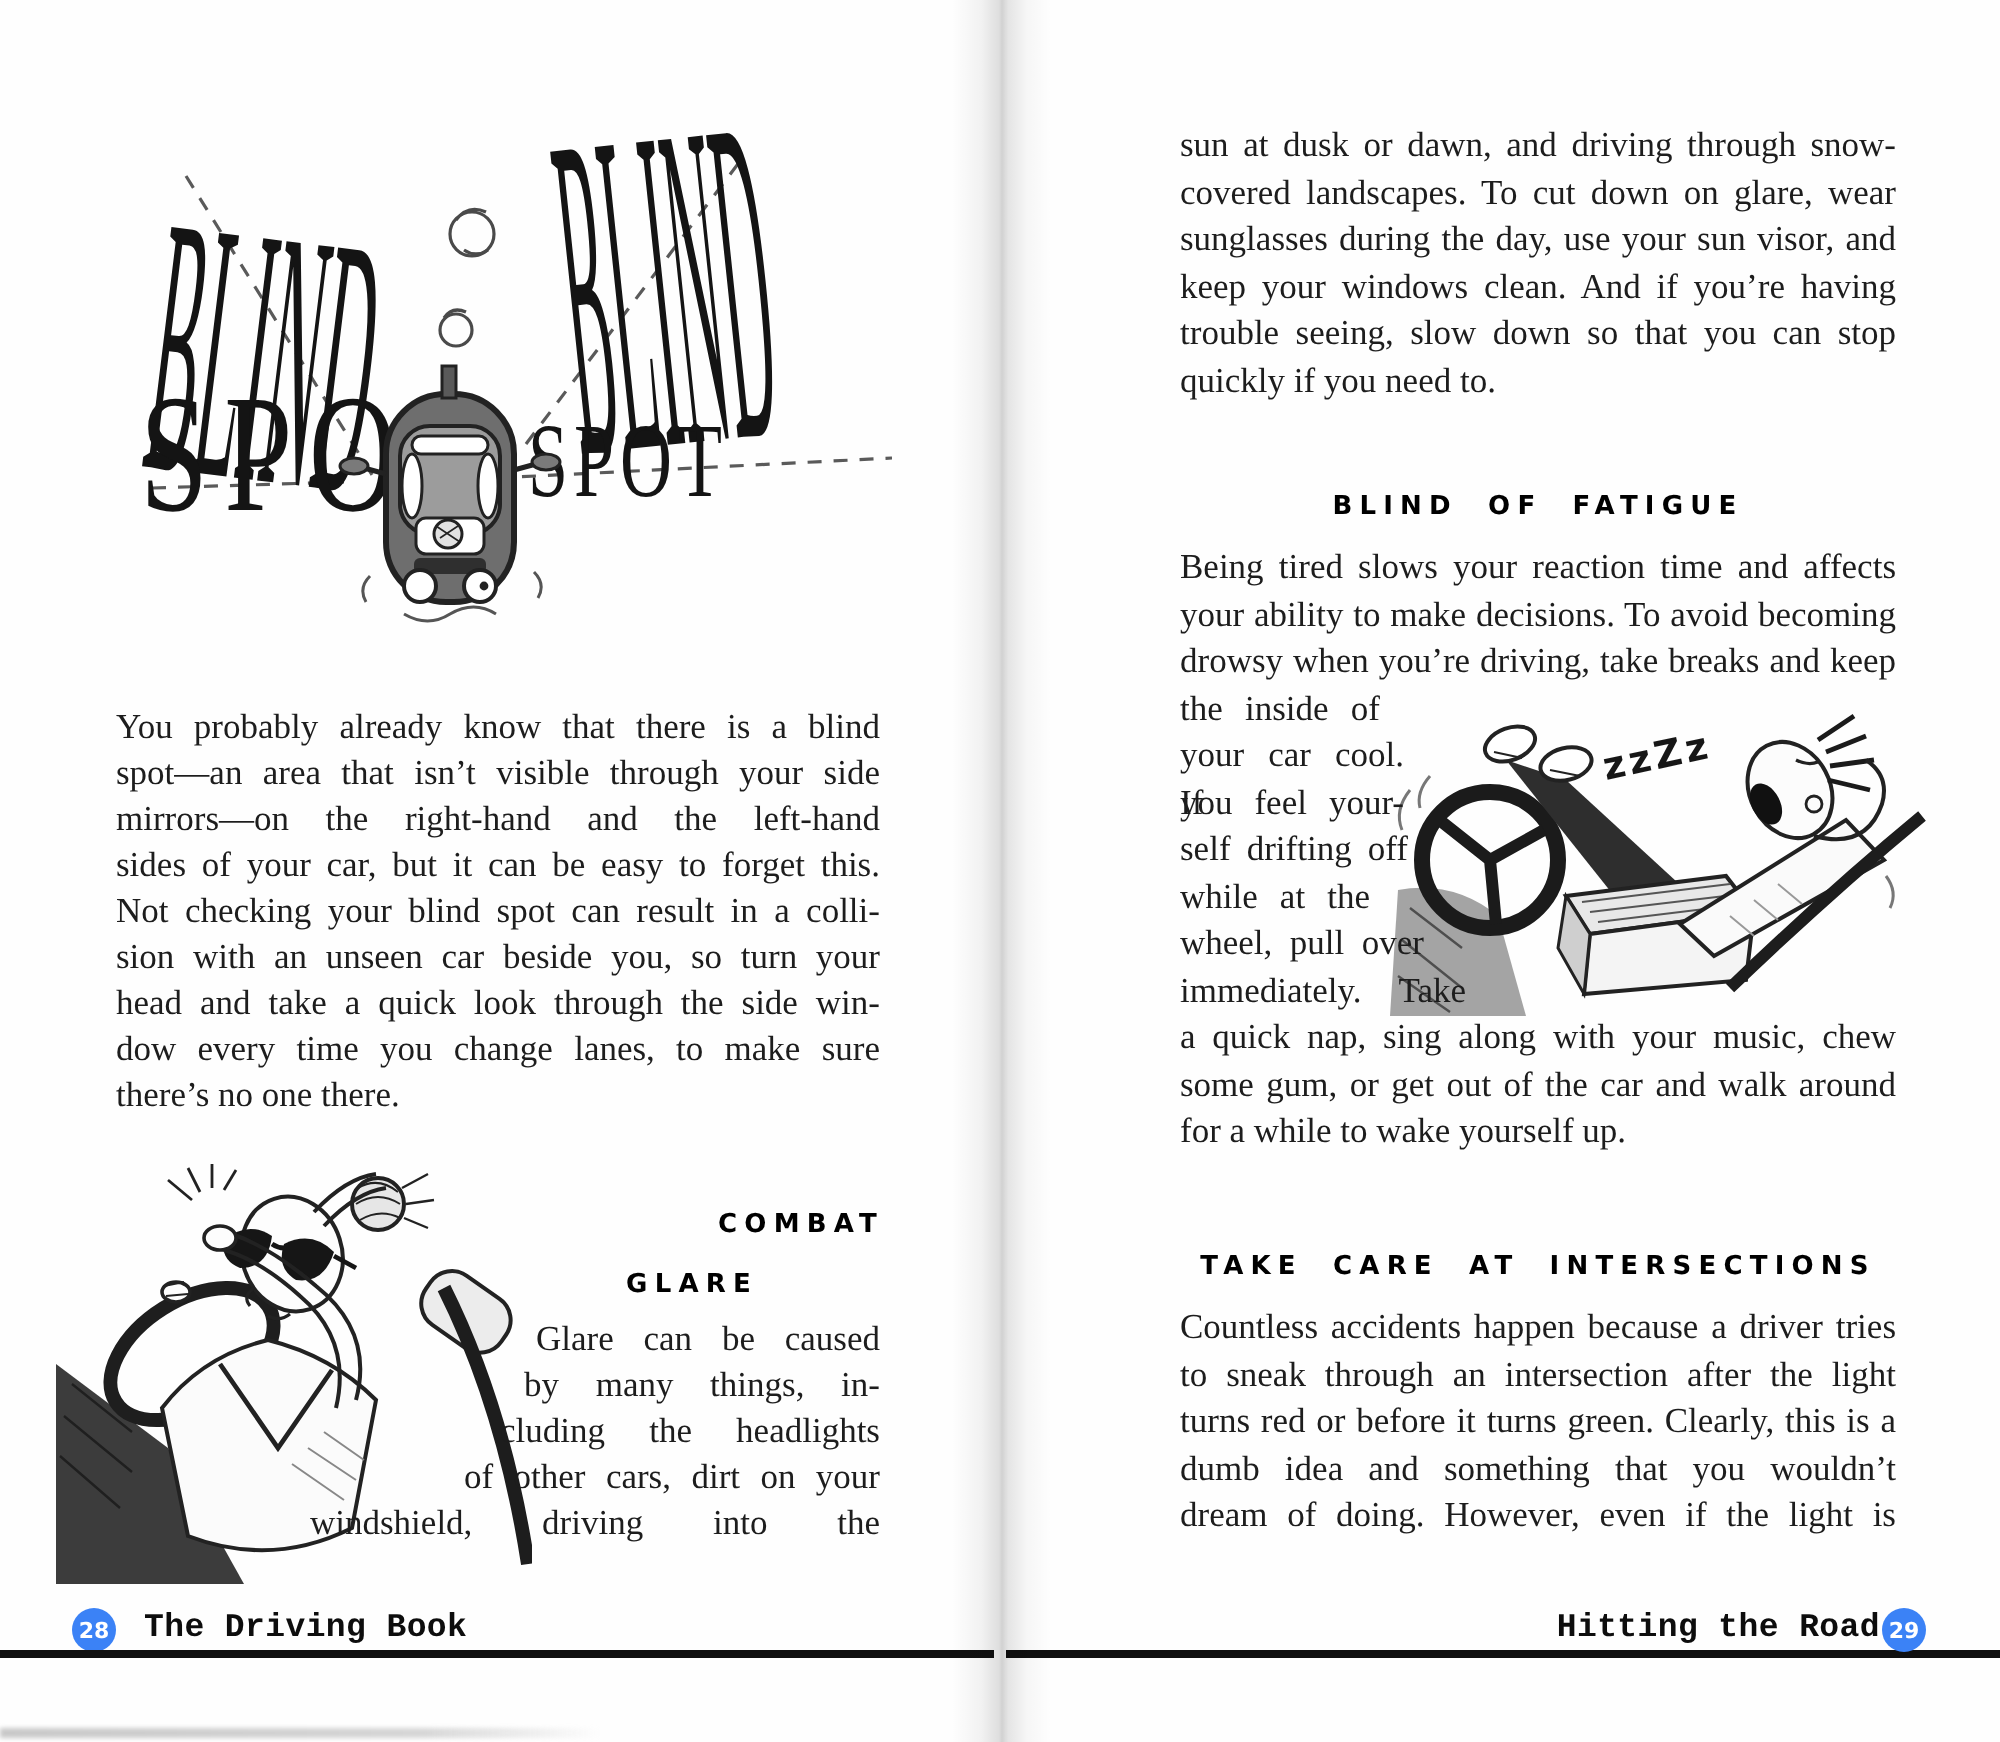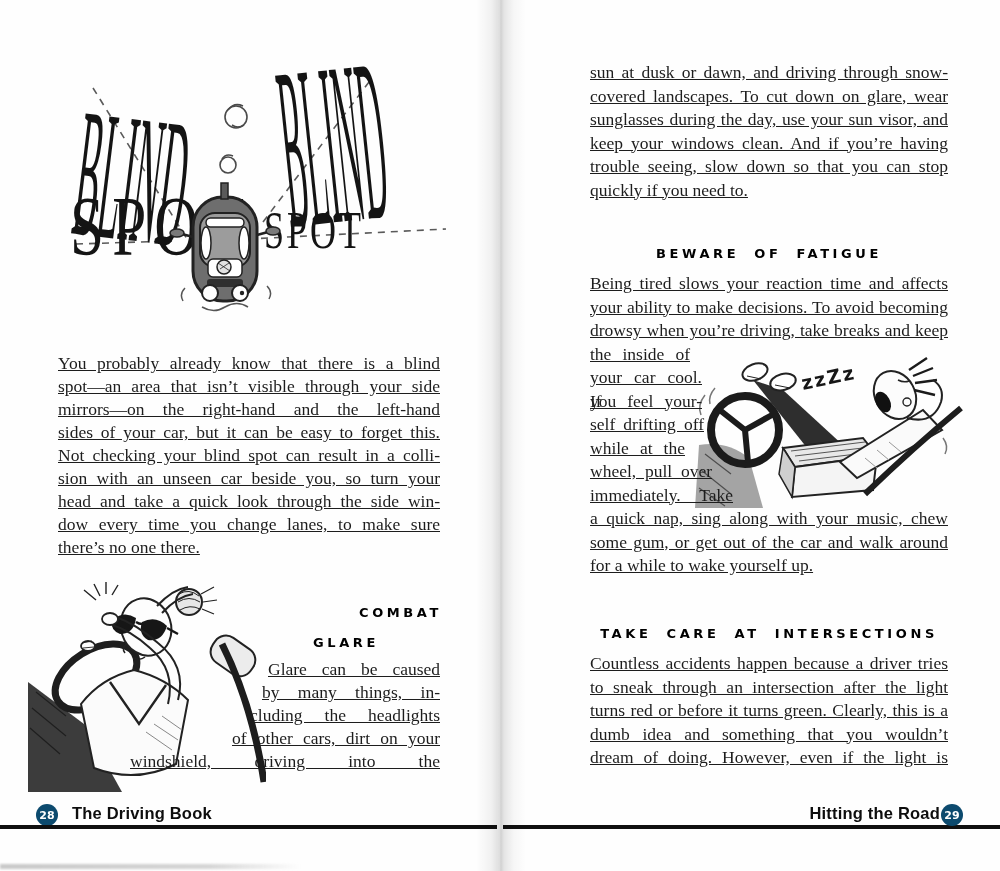--- a/index.html
+++ b/index.html
@@ -24,49 +24,49 @@
     filter:blur(1px);
   }
   .abs{position:absolute;}
   .heading{
     font-family:"DejaVu Sans", sans-serif;font-weight:bold;color:#000;
     font-size:13px;letter-spacing:3.6px;word-spacing:7px;
     text-align:center;line-height:16px;white-space:nowrap;
   }
   .bodyline{
     font-size:17.5px;color:#1d1d1d;
-    height:23px;line-height:23px;overflow:visible;text-decoration:underline;
+    height:23px;line-height:23px;overflow:visible;
   }
   .rp .bodyline{height:23.5px;line-height:23.5px;}
   .jl{text-align:justify;text-align-last:justify;}
   .jl-last{text-align:right;text-align-last:left;}
   
   #combat-lines .bodyline:nth-child(1){margin-left:210px;}
   #combat-lines .bodyline:nth-child(2){margin-left:204px;}
   #combat-lines .bodyline:nth-child(3){margin-left:192px;}
   #combat-lines .bodyline:nth-child(4){margin-left:174px;}
-  #combat-lines .bodyline:nth-child(5){margin-left:72px;}
+  #combat-lines .bodyline:nth-child(5){margin-left:97px;}
   
   #fatigue-lines .bodyline:nth-child(4){width:100px;}
   #fatigue-lines .bodyline:nth-child(5){width:112px;}
   #fatigue-lines .bodyline:nth-child(6){width:112px;}
   #fatigue-lines .bodyline:nth-child(7){width:114px;}
   #fatigue-lines .bodyline:nth-child(8){width:95px;}
   #fatigue-lines .bodyline:nth-child(9){width:122px;}
   #fatigue-lines .bodyline:nth-child(10){width:143px;}
   .footer-rule{position:absolute;top:825px;height:4px;background:#101010;}
   .page-badge{
     position:absolute;top:804px;width:22px;height:22px;border-radius:50%;
-    background:#0c4a6e;color:#fff;
+    background:#3b82f6;color:#fff;
     font-family:"DejaVu Sans", sans-serif;font-weight:bold;font-size:11px;
     display:flex;align-items:center;justify-content:center;
   }
   .footer-title{
     position:absolute;top:804px;
-    font-family:Liberation Sans, sans-serif;font-weight:800;font-size:16.5px;
+    font-family:Liberation Mono, monospace;font-weight:800;font-size:16.5px;
     letter-spacing:0.2px;color:#0d0d0d;white-space:nowrap;
   }
   .illo{position:absolute;}
   svg text.hand{font-family:"Liberation Serif", serif;fill:#141414;}
 </style>
 </head>
 <body>
 
 <div class="page" id="page-left">
 
@@ -192,21 +192,21 @@
 
   <div class="abs" style="left:87px;top:61px;width:358px;">
     <div class="bodyline jl">sun at dusk or dawn, and driving through snow-</div>
     <div class="bodyline jl">covered landscapes. To cut down on glare, wear</div>
     <div class="bodyline jl">sunglasses during the day, use your sun visor, and</div>
     <div class="bodyline jl">keep your windows clean. And if you’re having</div>
     <div class="bodyline jl">trouble seeing, slow down so that you can stop</div>
     <div class="bodyline jl-last">quickly if you need to.</div>
   </div>
 
-  <div class="abs heading" style="left:87px;top:246px;width:358px;">BEWARE OF FATIGUE</div>
+  <div class="abs heading" style="left:87px;top:246px;width:358px;">BLIND OF FATIGUE</div>
 
   <svg class="illo" style="left:192px;top:350px;" width="268" height="158" viewBox="0 0 268 158">
     <path d="M4,95 Q32,90 54,108 L68,158 L0,158 Z" fill="#8d8d8d" opacity="0.8"></path>
     <path d="M10,104 l26,20 M6,120 l30,24 M4,138 l26,18" stroke="#4e4e4e" stroke-width="1.2"></path>
     <circle cx="50" cy="80" r="34" fill="none" stroke="#1b1b1b" stroke-width="8"></circle>
     <path d="M50,80 L26,61 M50,80 L77,65 M50,80 L53,112" stroke="#1b1b1b" stroke-width="6"></path>
     <path d="M10,45 q-8,10 -4,20 M20,38 q-7,8 -5,16" stroke="#777" stroke-width="1.5" fill="none"></path>
     <path d="M58,30 L88,40 L162,108 L128,118 Z" fill="#2e2e2e"></path>
     <g transform="rotate(-20 60 22)">
         <ellipse cx="60" cy="22" rx="13" ry="8" fill="#fff" stroke="#222" stroke-width="2"></ellipse>

